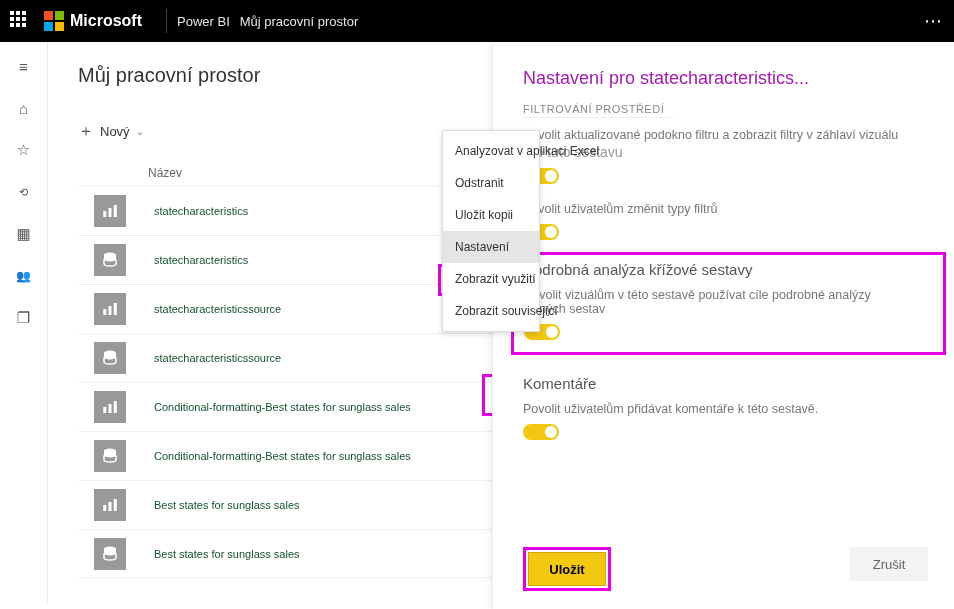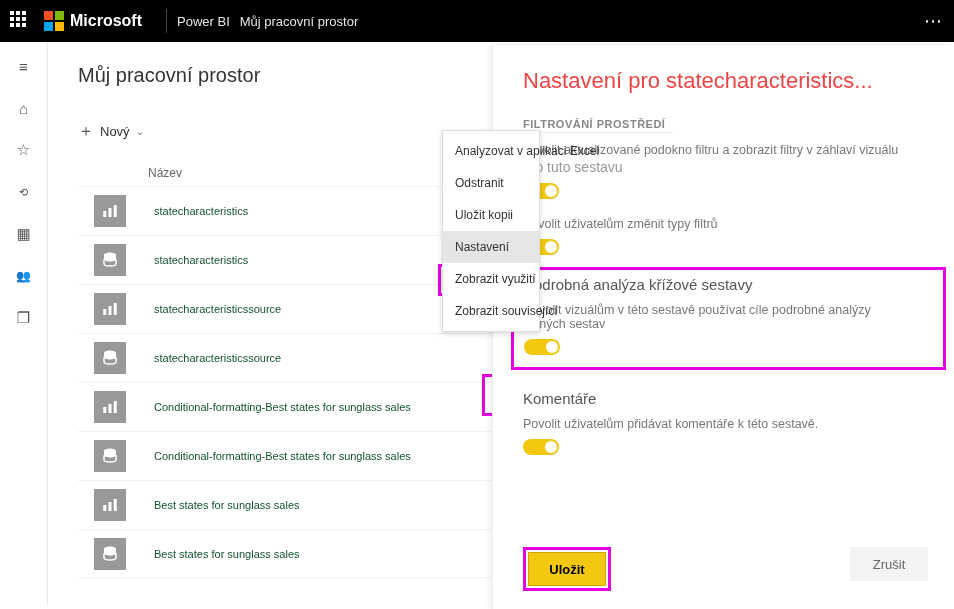--- a/index.html
+++ b/index.html
@@ -38,22 +38,22 @@
   .act.more { background:#eaeaea; }
   .row-type { font-size:12px; color:#777; position:absolute; right:2px; }
   
   .hl { position:absolute; border:3px solid #e600e6; pointer-events:none; }
   
   .ctx { position:absolute; left:394px; top:88px; width:98px; background:#fff; border:1px solid #ddd; box-shadow:0 2px 6px rgba(0,0,0,.15); padding:4px 0; z-index:5; }
   .ctx .mi { padding:9px 12px; font-size:12px; color:#333; white-space:nowrap; cursor:pointer; }
   .ctx .mi.hover { background:#e5e5e5; }
   
   .panel { position:absolute; right:0; top:46px; bottom:0; width:462px; background:#fff; border-left:1px solid #eee; box-shadow:-2px 0 6px rgba(0,0,0,.08); padding: 22px 26px 0 30px; display:flex; flex-direction:column; }
-  .panel-title { font-size:22px; color:#ef4444; font-weight:400; white-space:nowrap; overflow:hidden; }
-  .panel .section-label { font-size:11px; color:#888; letter-spacing:.5px; margin-top:24px; text-transform:uppercase;font-weight:bold; }
+  .panel-title { font-size:18px; color:#a21caf; font-weight:400; white-space:nowrap; overflow:hidden; }
+  .panel .section-label { font-size:11px; color:#888; letter-spacing:.5px; margin-top:14px; text-transform:uppercase; }
   .panel .sep { height:1px; background:#eee; width:150px; margin-top:2px; }
   .panel .txt-line { font-size:12.5px; color:#777; margin-top:10px; }
   .panel .txt-sub  { font-size:14px; color:#999; margin-top:2px; }
   .panel .heading { font-size:15px; color:#555; margin-top:20px; }
   .toggle { width:36px; height:16px; border-radius:10px; background:#f2c811; position:relative; margin-top:8px; }
   .toggle::after { content:""; position:absolute; right:2px; top:2px; width:12px; height:12px; border-radius:50%; background:#fff; }
   .panel-footer { margin-top:auto; display:flex; justify-content:space-between; gap:14px; padding:10px 0 18px; }
   .btn { min-width:78px; height:34px; display:flex; align-items:center; justify-content:center; font-size:13px; cursor:pointer; }
   .btn.save { background:#f2c811; color:#000; border:1px solid #d0a800; font-weight:600; }
   .btn.cancel { background:#f3f3f3; color:#666; }

